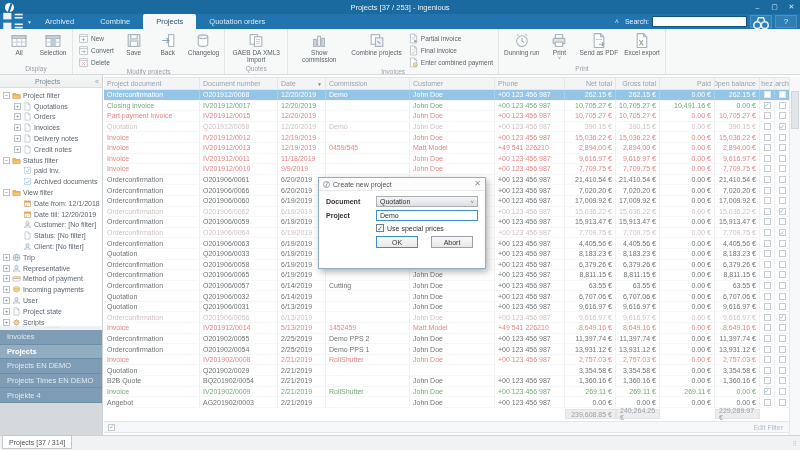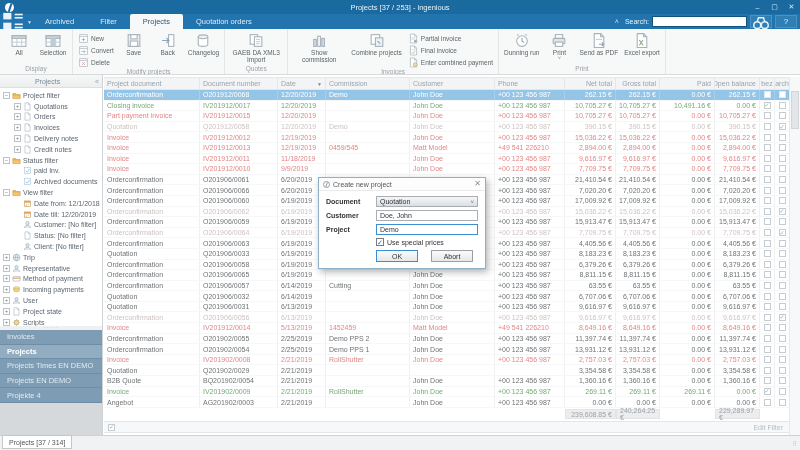--- a/index.html
+++ b/index.html
@@ -137,21 +137,21 @@
           <line x1="9" y1="4" x2="14" y2="4" stroke="#eaf2f8"></line>
           <line x1="9" y1="6" x2="14" y2="6" stroke="#eaf2f8"></line>
           <line x1="9" y1="10" x2="14" y2="10" stroke="#eaf2f8"></line>
           <line x1="9" y1="12" x2="14" y2="12" stroke="#eaf2f8"></line>
         </svg>
       </span>
     <span class="caret">▼</span>
   </span>
   <span style="display:flex">
       <div class="tab">Archived</div>
-      <div class="tab">Filter</div>
+      <div class="tab">Combine</div>
       <div class="tab active">Projects</div>
       <div class="tab">Quotation orders</div>
     </span>
   <span class="tab-right">
     <span class="collapse-chevron">˄</span>
     <span class="search-label">Search:</span>
     <input class="search-input" value="" style="">
     <span class="tb-btn">
         <span class="ricon" id="binoc-icon">
           <svg viewBox="0 0 16 16">
@@ -620,22 +620,22 @@
             <path d="M8 2 v2 M8 12 v2 M2 8 h2 M12 8 h2 M3.8 3.8 l1.4 1.4 M10.8 10.8 l1.4 1.4 M12.2 3.8 l-1.4 1.4 M5.2 10.8 l-1.4 1.4" stroke="#b09a50"></path>
           </svg>
         </span>
         <span class="tlabel">Scripts</span>
       </div>
     </div>
   <div class="splitter">· · · · ·</div>
   <div class="navstack">
       <div class="navitem">Invoices</div>
       <div class="navitem active">Projects</div>
+      <div class="navitem">Projects EN DEMO</div>
       <div class="navitem">Projects Times EN DEMO</div>
-      <div class="navitem">Projects EN DEMO</div>
       <div class="navitem">Projekte 4</div>
     </div>
   <div class="sb-filler"></div>
 </div>
 
 <div class="grid">
   <div class="ghead">
       <div class="gh-cell" style="width: 96px;">
         <span>Project document</span>
       </div>
@@ -1243,24 +1243,20 @@
   </div>
   <div class="dlg-body">
     <div class="dlg-row">
       <label>Document</label>
       <span class="dlg-select">
         <span>Quotation</span>
         <span class="sel-caret">˅</span>
       </span>
     </div>
     <div class="dlg-row">
-      <label>Customer</label>
-      <input class="dlg-input" value="Doe, John" style="">
-    </div>
-    <div class="dlg-row">
       <label>Project</label>
       <input class="dlg-input focus" value="Demo" style="">
     </div>
     <div class="dlg-check-row">
       <span class="dlg-cb">✓</span>
       <span class="dlg-check-label">Use special prices</span>
     </div>
     <div class="dlg-buttons">
       <button class="dlg-btn default">OK</button>
       <button class="dlg-btn">Abort</button>

